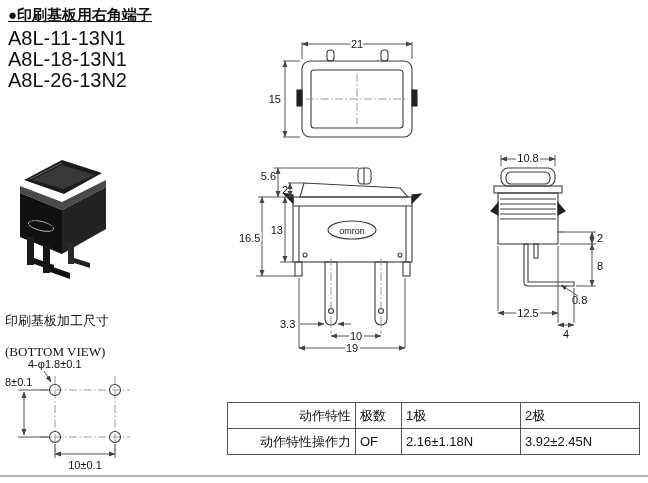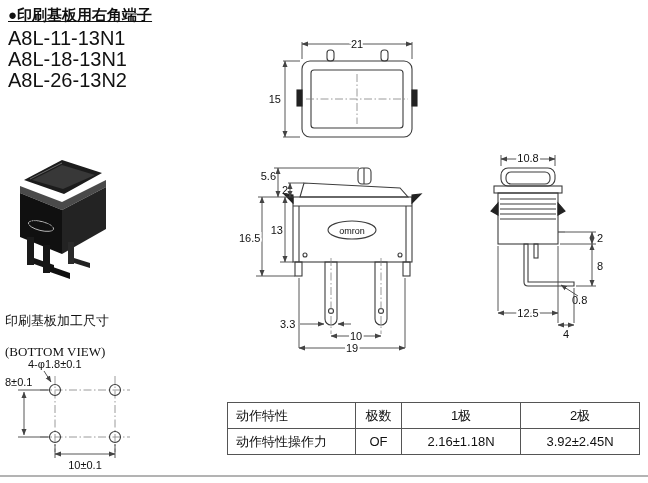--- a/index.html
+++ b/index.html
@@ -27,23 +27,23 @@
        { fill:none; stroke:#3c3c3c; stroke-width:1.1; }
   .draw .solid { fill:#222; stroke:#222; }
   .dims line { stroke:#444; stroke-width:0.9; fill:none; }
   .cl line { stroke:#808080; stroke-width:0.8; stroke-dasharray:8 2.5 1.5 2.5; fill:none; }
   .logo-text { font-size:9px; }
 
   .spec-table {
     position:absolute; left:227px; top:402px; width:412px;
     border-collapse:collapse; table-layout:fixed; font-size:13px;
   }
-  .spec-table td { border:1px solid #555; height:26px; text-align:center; padding:0 4px;
+  .spec-table td { border:1px solid #555; height:26px; padding:0 4px;
                    white-space:nowrap; overflow:hidden; }
-  .spec-table td.left { text-align:left; padding-left:8px; }
+  .spec-table td.left { text-align:right; padding-left:8px; }
 </style>
 </head>
 <body>
 
 <div class="page">
 
   <div class="section-title">●印刷基板用右角端子</div>
 
   <div class="models">
     <div>A8L-11-13N1</div>

